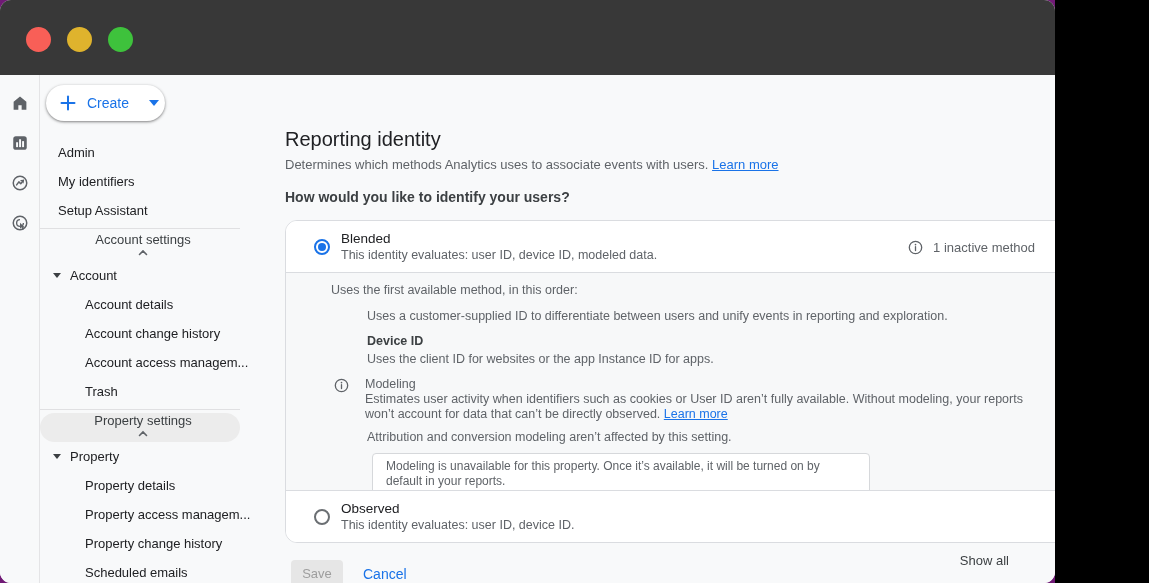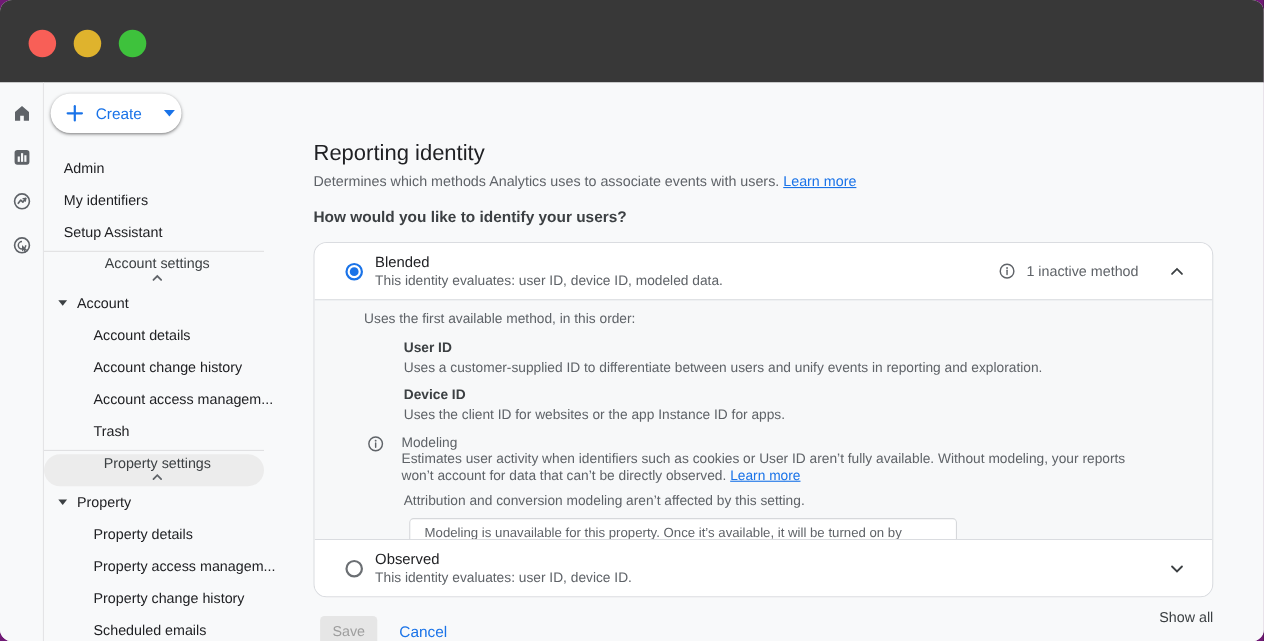--- a/index.html
+++ b/index.html
@@ -1,16 +1,16 @@
 <!DOCTYPE html>
 <html><head>
 <meta charset="utf-8">
 <style>
   html,body{margin:0;padding:0;background:#000;font-family:"Liberation Sans","DejaVu Sans",sans-serif;}
-  .stage{position:relative;width:1149px;height:583px;background:#701a75;overflow:hidden;text-decoration:underline;}
+  .stage{position:relative;width:1055px;height:583px;background:#701a75;overflow:hidden;text-decoration:underline;}
   .window{position:absolute;inset:0;border-radius:11px;overflow:hidden;background:#f8f9fa;}
 
   
   .titlebar{height:75px;background:#383838;display:flex;align-items:center;padding-left:26px;box-sizing:border-box;}
   .lights{display:flex;gap:16px;margin-top:4px;}
   .light{width:25px;height:25px;border-radius:50%;}
   .light.red{background:#f85f57;}
   .light.yellow{background:#dfb32d;}
   .light.green{background:#3ec23c;}
 
@@ -52,21 +52,21 @@
 
   .card{position:absolute;left:0;top:113px;width:818px;border:1px solid #dadce0;border-radius:12px;background:#fff;box-sizing:border-box;overflow:hidden;}
   .opt-head{height:51px;display:flex;align-items:center;padding:0 24px 0 28px;box-sizing:border-box;cursor:pointer;background:#fff;}
   .radio{width:16px;height:16px;border-radius:50%;box-sizing:border-box;flex:none;margin-right:11px;position:relative;cursor:pointer;}
   .radio.on{border:2px solid #1a73e8;}
   .radio.on::after{content:"";position:absolute;left:2px;top:2px;width:8px;height:8px;border-radius:50%;background:#1a73e8;}
   .radio.off{border:2px solid #6b6f73;}
   .opt-txt{display:flex;flex-direction:column;gap:2px;}
   .opt-title{font-size:13.5px;color:#202124;font-weight:500;}
   .opt-desc{font-size:12.5px;color:#5f6368;}
-  .opt-right{margin-left:auto;display:flex;align-items:center;}
+  .opt-right{margin-left:auto;display:flex;align-items:flex-end;}
   .info-ic{width:15px;height:15px;color:#5f6368;flex:none;cursor:pointer;}
   .info-ic svg{display:block;width:15px;height:15px;}
   .inactive-lbl{font-size:13px;color:#5f6368;margin-left:10px;}
   .opt-right .chevbtn{margin-left:27px;}
   .chevbtn{width:16px;height:16px;color:#3c4043;cursor:pointer;}
   .chevbtn svg{display:block;width:16px;height:16px;}
 
   .card-body{background:#f7f8f9;border-top:1px solid #dadce0;border-bottom:1px solid #dadce0;
     padding:10px 24px 12px 45px;box-sizing:border-box;height:219px;overflow:hidden;
     font-size:12.5px;line-height:15px;color:#5f6368;}
@@ -238,21 +238,20 @@
                     <polyline points="3.5,10 8,5.5 12.5,10"></polyline>
                   </svg>
               </span>
             </span>
           </div>
 
           <div class="card-body">
             <div class="intro">Uses the first available method, in this order:</div>
 
             <div class="method">
-              <div class="mname">User ID</div>
               <div>Uses a customer-supplied ID to differentiate between users and unify events in reporting and exploration.</div>
             </div>
 
             <div class="method">
               <div class="mname">Device ID</div>
               <div>Uses the client ID for websites or the app Instance ID for apps.</div>
             </div>
 
             <div class="modeling">
               <span class="info-ic">

